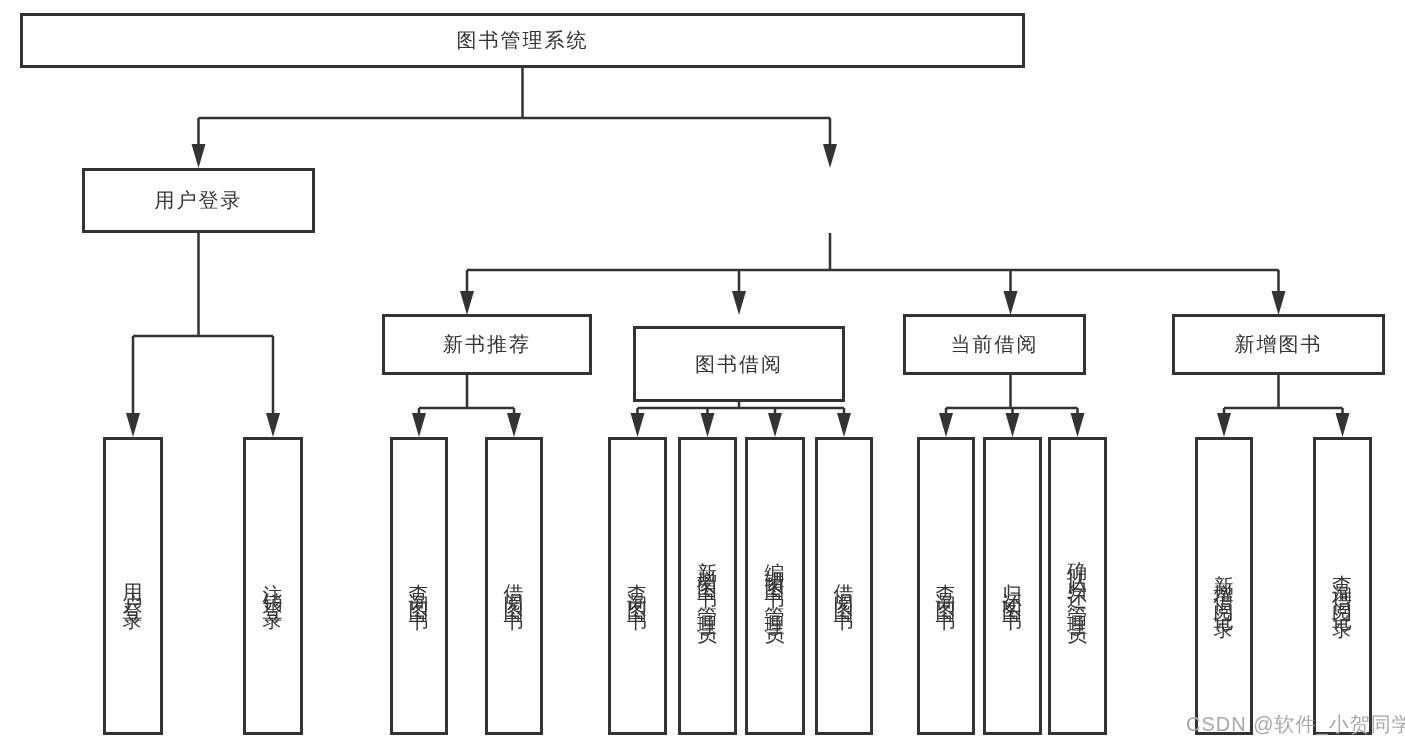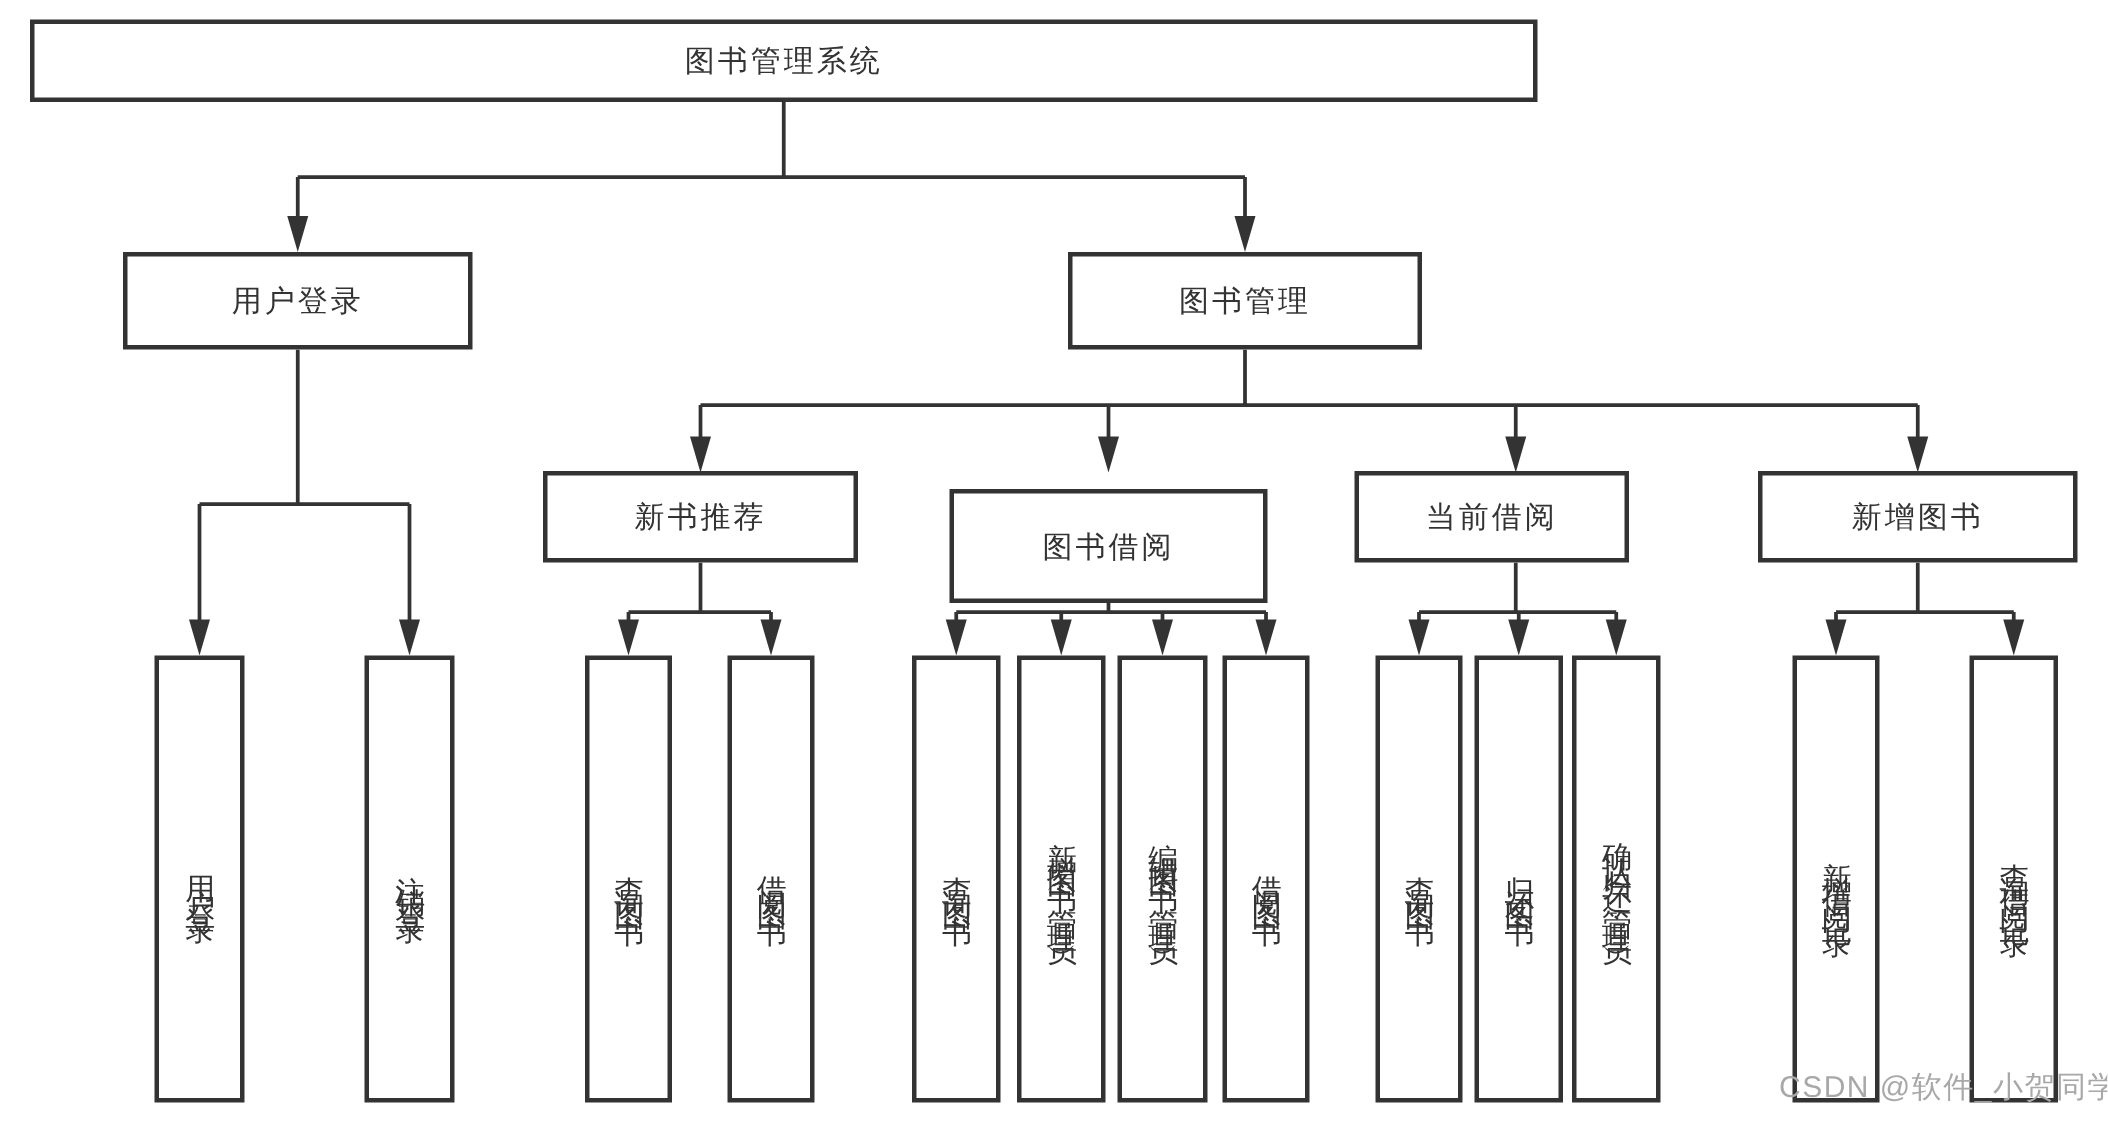--- a/index.html
+++ b/index.html
@@ -89,23 +89,22 @@
     <polygon points="1070.5,413 1084.5,413 1077.5,437"></polygon>
 
     <path d="M1278.5 375 V408 M1224 408 H1342.5 M1224 408 V417 M1342.5 408 V417"></path>
     <polygon points="1217,413 1231,413 1224,437"></polygon>
     <polygon points="1335.5,413 1349.5,413 1342.5,437"></polygon>
   </svg>
 
   <div class="node hbox" style="left:20px; top:13px; width:1005px; height:55px;">图书管理系统</div>
 
   <div class="node hbox" style="left:82px; top:168px; width:233px; height:65px;">用户登录</div>
-  <div class="node hbox" style="left:712px; top:168px; width:236px; height:65px;">图书管理</div>
 
-  <div class="node hbox" style="left:362px; top:314px; width:210px; height:61px;">新书推荐</div>
+  <div class="node hbox" style="left:382px; top:314px; width:210px; height:61px;">新书推荐</div>
   <div class="node hbox" style="left:633px; top:326px; width:212px; height:76px;">图书借阅</div>
   <div class="node hbox" style="left:903px; top:314px; width:183px; height:61px;">当前借阅</div>
   <div class="node hbox" style="left:1172px; top:314px; width:213px; height:61px;">新增图书</div>
 
   <div class="node vbox" style="left:103px; top:437px; width:60px; height:298px;">
     <span>用户登录</span>
   </div>
   <div class="node vbox" style="left:243px; top:437px; width:60px; height:298px;">
     <span>注销登录</span>
   </div>

